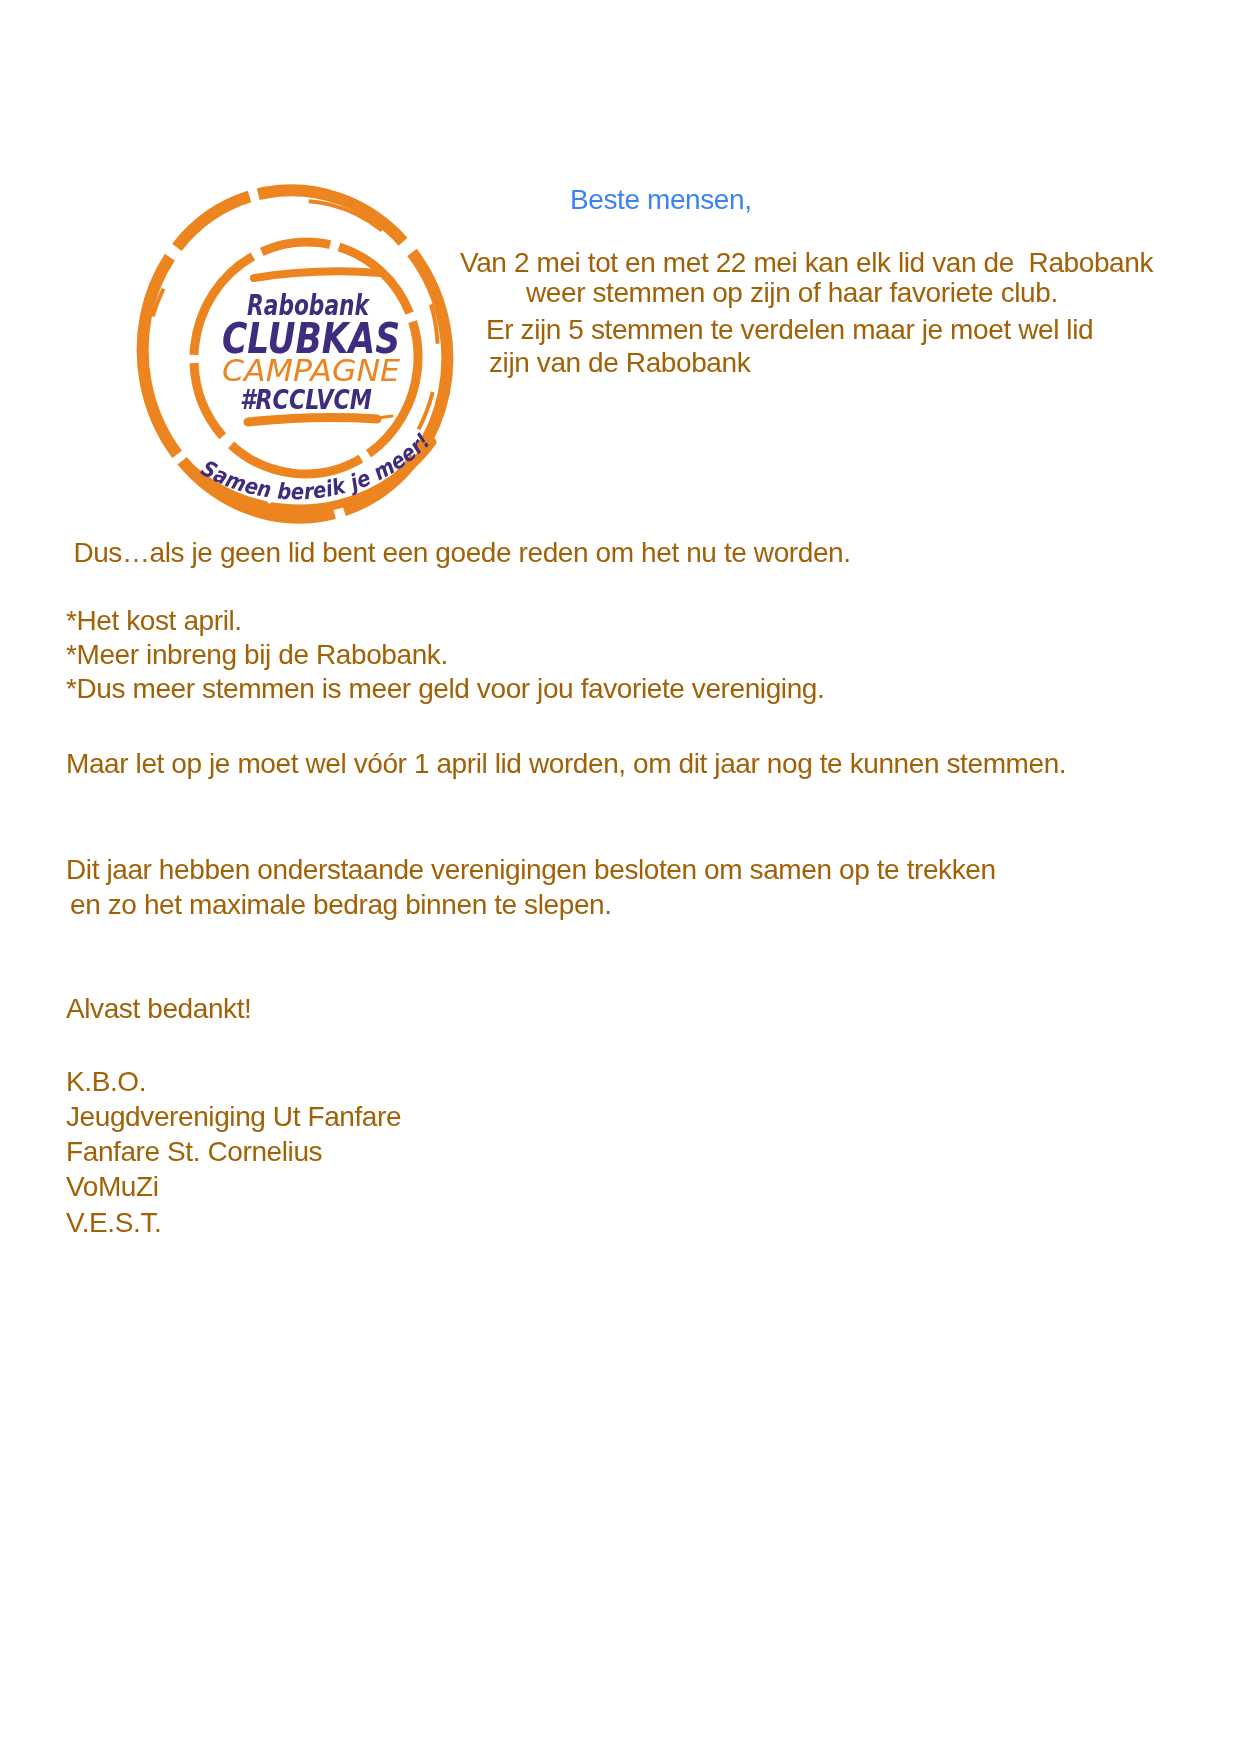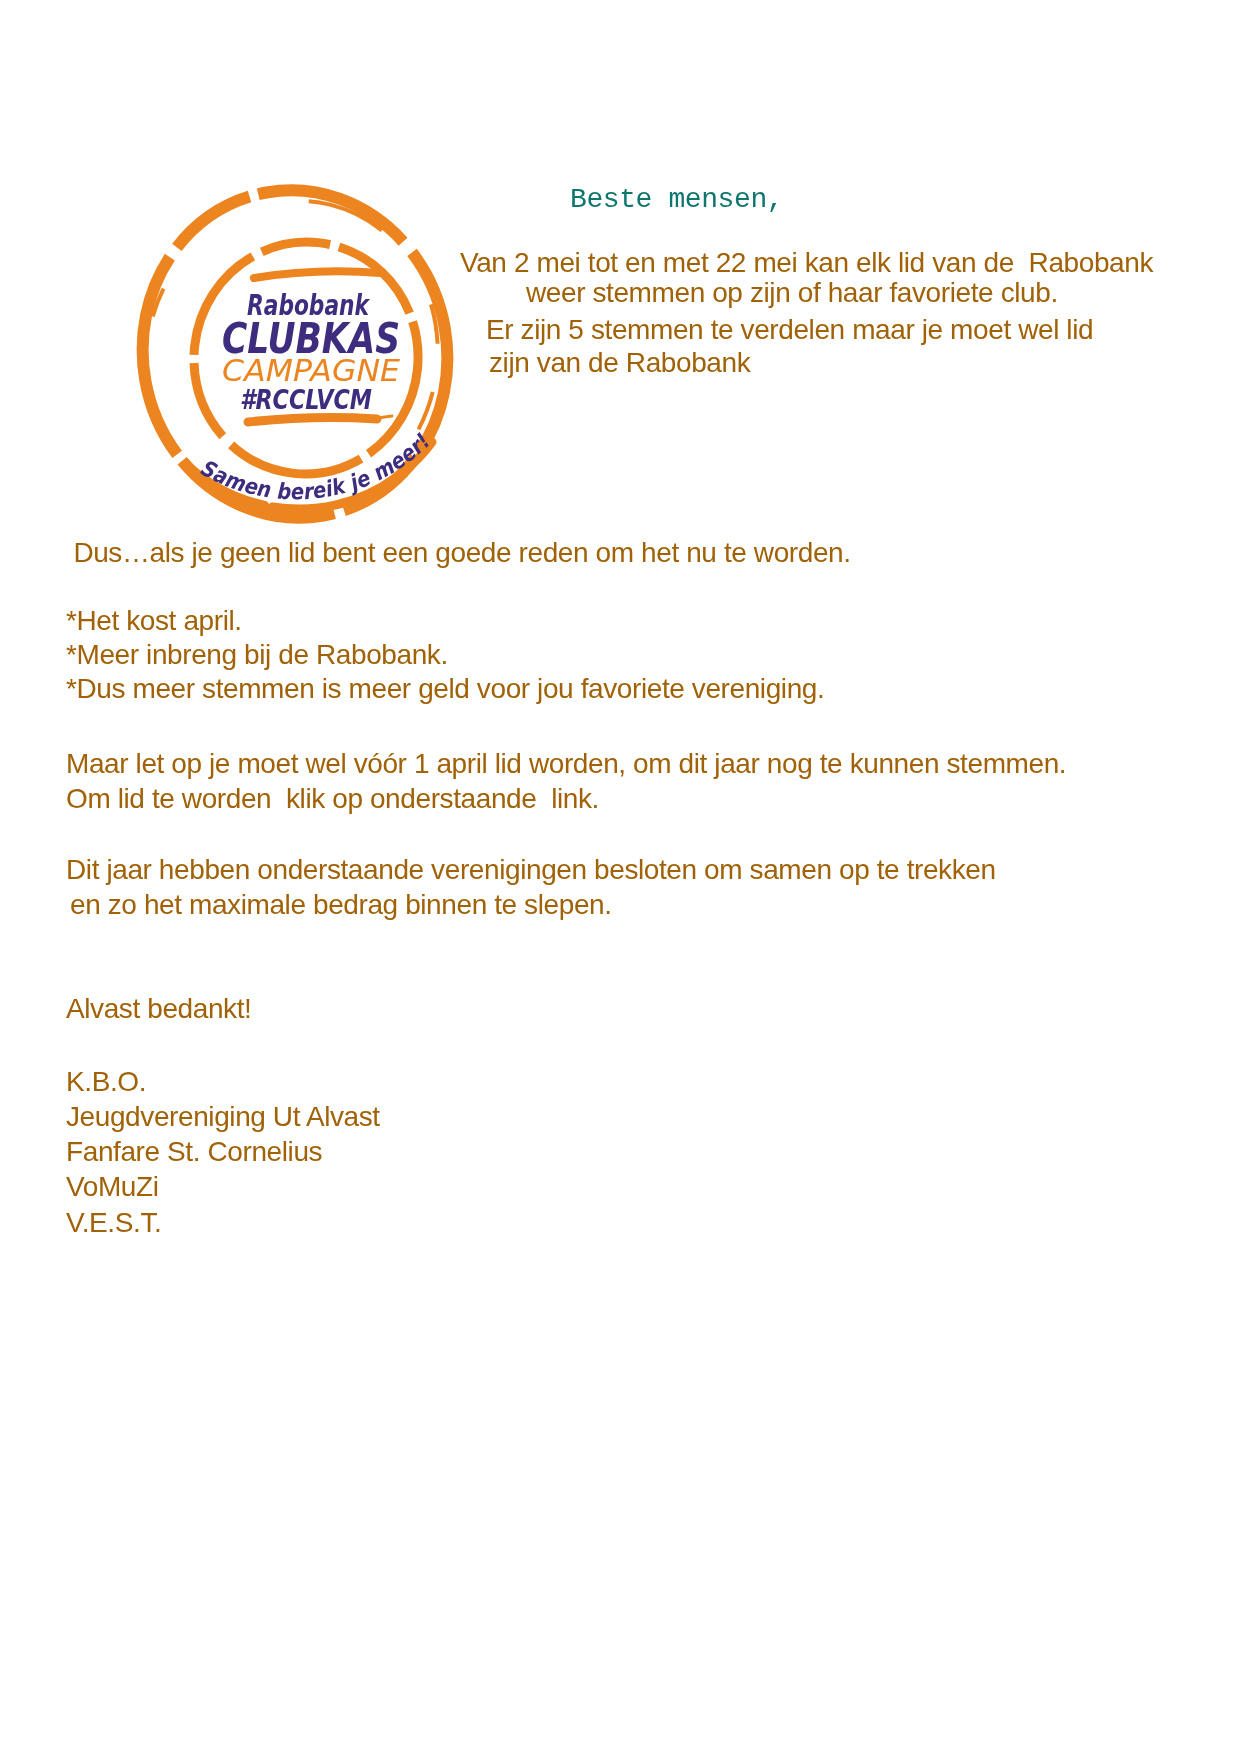--- a/index.html
+++ b/index.html
@@ -12,21 +12,21 @@
     font-family:"Liberation Sans", sans-serif;
   }
   .ln{
     position:absolute;
     white-space:pre;
     font-size:28px;
     line-height:34px;
     letter-spacing:-0.4px;
     color:#a16207;
   }
-  .greeting{color:#0f766e;font-family:Liberation Mono, monospace;}
+  .greeting{color:#3b82f6;}
   .logo{
     position:absolute;
     left:134px;
     top:182px;
     width:321px;
     height:345px;
   }
   .logo svg{width:100%;height:100%;}
   .stamp-text{font-family:"DejaVu Sans", sans-serif;font-style:italic;}
 </style>
@@ -75,26 +75,25 @@
   <div class="ln" style="top:313px;left:486px;">Er zijn 5 stemmen te verdelen maar je moet wel lid</div>
   <div class="ln" style="top:346px;left:489px;">zijn van de Rabobank</div>
 
   <div class="ln" style="top:536px;left:66px;text-align:center;"> Dus…als je geen lid bent een goede reden om het nu te worden.</div>
 
   <div class="ln" style="top:604px;left:66px;">*Het kost april.</div>
   <div class="ln" style="top:638px;left:66px;">*Meer inbreng bij de Rabobank.</div>
   <div class="ln" style="top:672px;left:66px;">*Dus meer stemmen is meer geld voor jou favoriete vereniging.</div>
 
   <div class="ln" style="top:747px;left:66px;">Maar let op je moet wel vóór 1 april lid worden, om dit jaar nog te kunnen stemmen.</div>
-  <div class="ln" style="top:782px;left:66px;">Om lid te worden  klik op onderstaande  link.</div>
 
   <div class="ln" style="top:853px;left:66px;">Dit jaar hebben onderstaande verenigingen besloten om samen op te trekken</div>
   <div class="ln" style="top:888px;left:70px;">en zo het maximale bedrag binnen te slepen.</div>
 
   <div class="ln" style="top:992px;left:66px;">Alvast bedankt!</div>
 
   <div class="ln" style="top:1065px;left:66px;">K.B.O.</div>
-  <div class="ln" style="top:1100px;left:66px;">Jeugdvereniging Ut Alvast</div>
+  <div class="ln" style="top:1100px;left:66px;">Jeugdvereniging Ut Fanfare</div>
   <div class="ln" style="top:1135px;left:66px;">Fanfare St. Cornelius</div>
   <div class="ln" style="top:1170px;left:66px;">VoMuZi</div>
   <div class="ln" style="top:1206px;left:66px;">V.E.S.T.</div>
 
 </div>
 
 </body></html>

